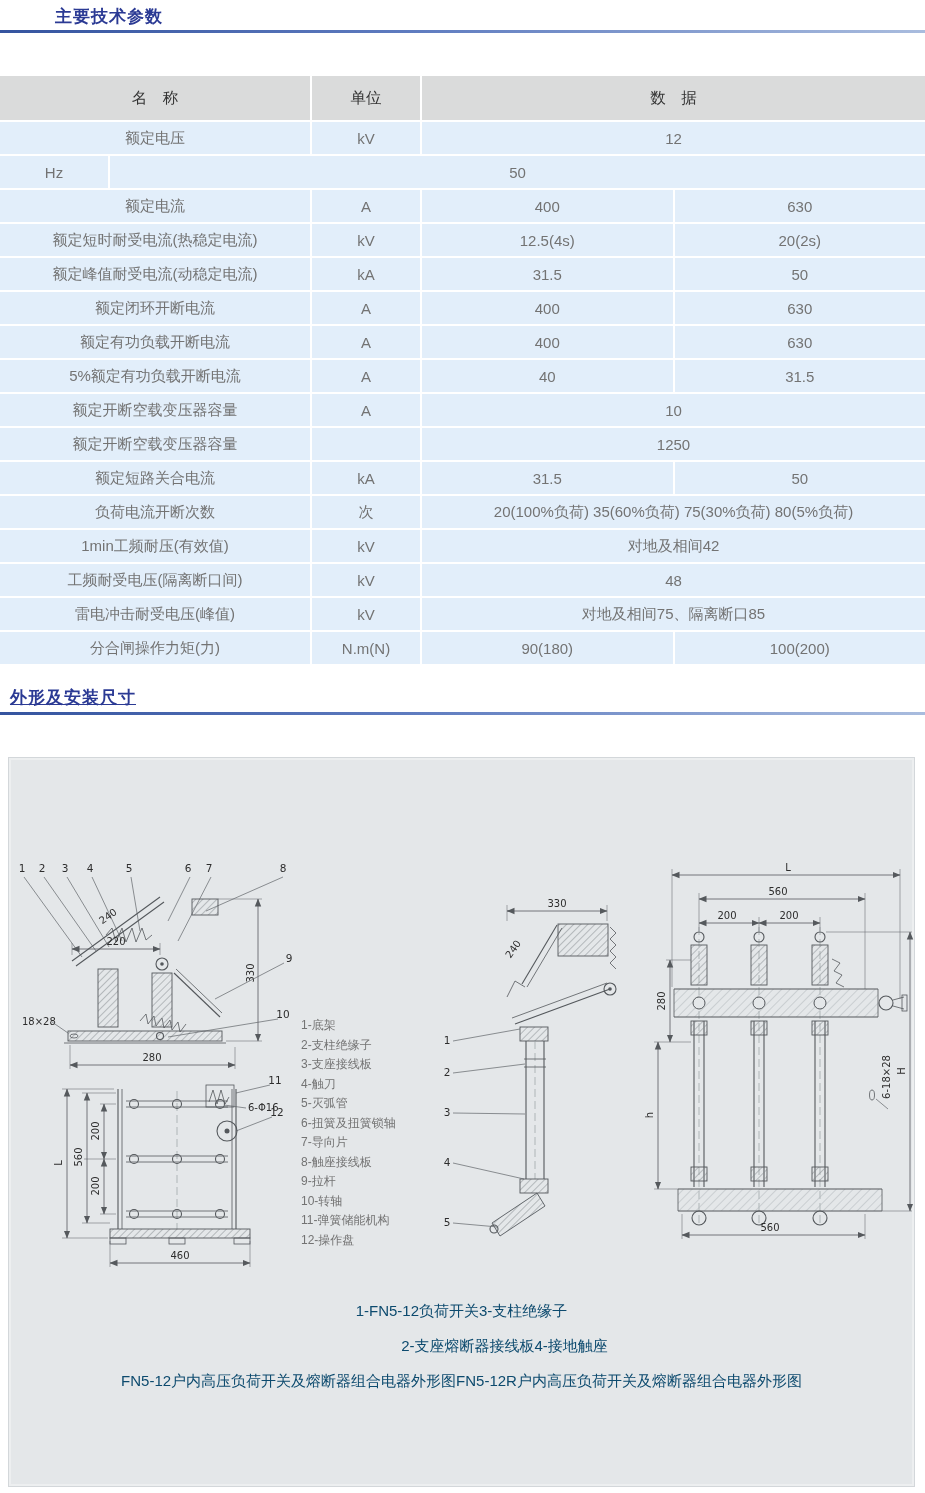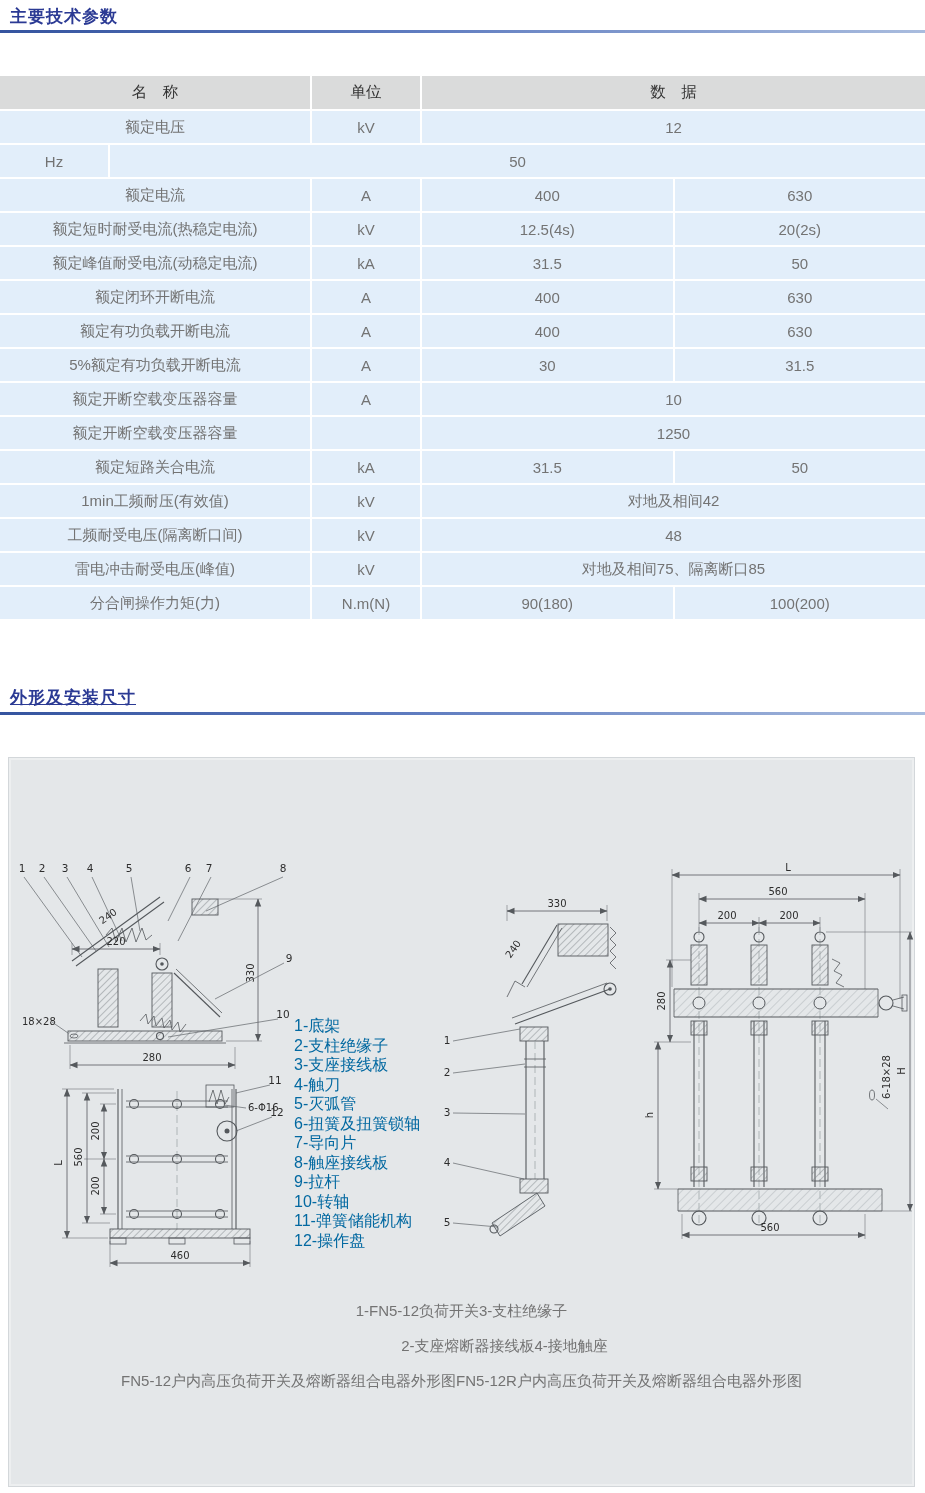--- a/index.html
+++ b/index.html
@@ -1,42 +1,42 @@
 <!DOCTYPE html>
 <html><head>
 <meta charset="utf-8">
 <style>
   html,body{margin:0;padding:0;background:#fff;}
   #page{position:relative;width:925px;height:1493px;background:#fff;overflow:hidden;
         font-family:"Liberation Sans","DejaVu Sans",sans-serif;color:#333;}
   .section-title{position:absolute;left:10px;font-size:17px;font-weight:600;color:#2b3a94;letter-spacing:1px;}
-  #title1{top:5px;}
+  #title1{top:5px;margin-left:45px;}
   #title2{top:686px;text-decoration:underline;}
   .blue-rule{position:absolute;left:0;width:925px;height:3px;
              background:linear-gradient(90deg,#35549f 0%,#5f7cc0 45%,#a9bcde 100%);}
   #rule1{top:30px;}
   #rule2{top:712px;}
 
   
   #param-table{position:absolute;top:76px;left:0;width:925px;}
   .trow{display:flex;gap:2px;margin-bottom:2px;height:32px;}
-  .thead{height:33px;}
+  .thead{height:44px;}
   .cell{background:#e2eefa;display:flex;align-items:center;justify-content:center;
         font-size:15px;color:#737373;white-space:nowrap;}
   .thead .cell{background:#dadbdb;font-size:15.5px;color:#333;}
   .c-name{width:310px;}
   .c-unit{width:108px;}
   .c-val{flex:1;}
 
   
   #panel{position:absolute;top:757px;left:8px;width:907px;height:730px;box-sizing:border-box;
          background:#e4e7e9;border:1px solid #d3d7da;box-shadow:inset 0 0 0 2px #edeff0;}
   #drawing-svg{position:absolute;top:1px;left:1px;}
-  #legend{position:absolute;left:285px;top:258px;font-size:16px;line-height:19.5px;color:#0369a1;}
-  .caption{position:absolute;left:0;width:100%;text-align:center;font-size:15px;color:#737373;}
+  #legend{position:absolute;left:292px;top:258px;font-size:12px;line-height:19.5px;color:#737373;}
+  .caption{position:absolute;left:0;width:100%;text-align:center;font-size:15px;color:#0c4a6e;}
   #cap1{top:544px;}
   #cap2{top:579px;padding-left:43px;}
   #cap3{top:614px;}
 
   
   .pl{stroke:#54585c;stroke-width:1.1;fill:none;}            
   .pl2{stroke:#54585c;stroke-width:0.8;fill:none;}
   .hr{stroke:#54585c;stroke-width:0.9;fill:url(#hatch);}
   .dim{stroke:#55595d;stroke-width:0.8;fill:none;}
   .ext{stroke:#707478;stroke-width:0.6;fill:none;}
@@ -95,38 +95,43 @@
     </div>
     <div class="trow">
       <div class="cell c-name">额定有功负载开断电流</div>
       <div class="cell c-unit">A</div>
       <div class="cell c-val">400</div>
       <div class="cell c-val">630</div>
     </div>
     <div class="trow">
       <div class="cell c-name">5%额定有功负载开断电流</div>
       <div class="cell c-unit">A</div>
-      <div class="cell c-val">30</div>
+      <div class="cell c-val">40</div>
       <div class="cell c-val">31.5</div>
     </div>
     <div class="trow">
       <div class="cell c-name">额定开断空载变压器容量</div>
       <div class="cell c-unit">A</div>
       <div class="cell c-val">10</div>
     </div>
     <div class="trow">
       <div class="cell c-name">额定开断空载变压器容量</div>
       <div class="cell c-unit"></div>
       <div class="cell c-val">1250</div>
     </div>
     <div class="trow">
       <div class="cell c-name">额定短路关合电流</div>
       <div class="cell c-unit">kA</div>
       <div class="cell c-val">31.5</div>
       <div class="cell c-val">50</div>
+    </div>
+    <div class="trow">
+      <div class="cell c-name">负荷电流开断次数</div>
+      <div class="cell c-unit">次</div>
+      <div class="cell c-val">20(100%负荷) 35(60%负荷) 75(30%负荷) 80(5%负荷)</div>
     </div>
     <div class="trow">
       <div class="cell c-name">1min工频耐压(有效值)</div>
       <div class="cell c-unit">kV</div>
       <div class="cell c-val">对地及相间42</div>
     </div>
     <div class="trow">
       <div class="cell c-name">工频耐受电压(隔离断口间)</div>
       <div class="cell c-unit">kV</div>
       <div class="cell c-val">48</div>

